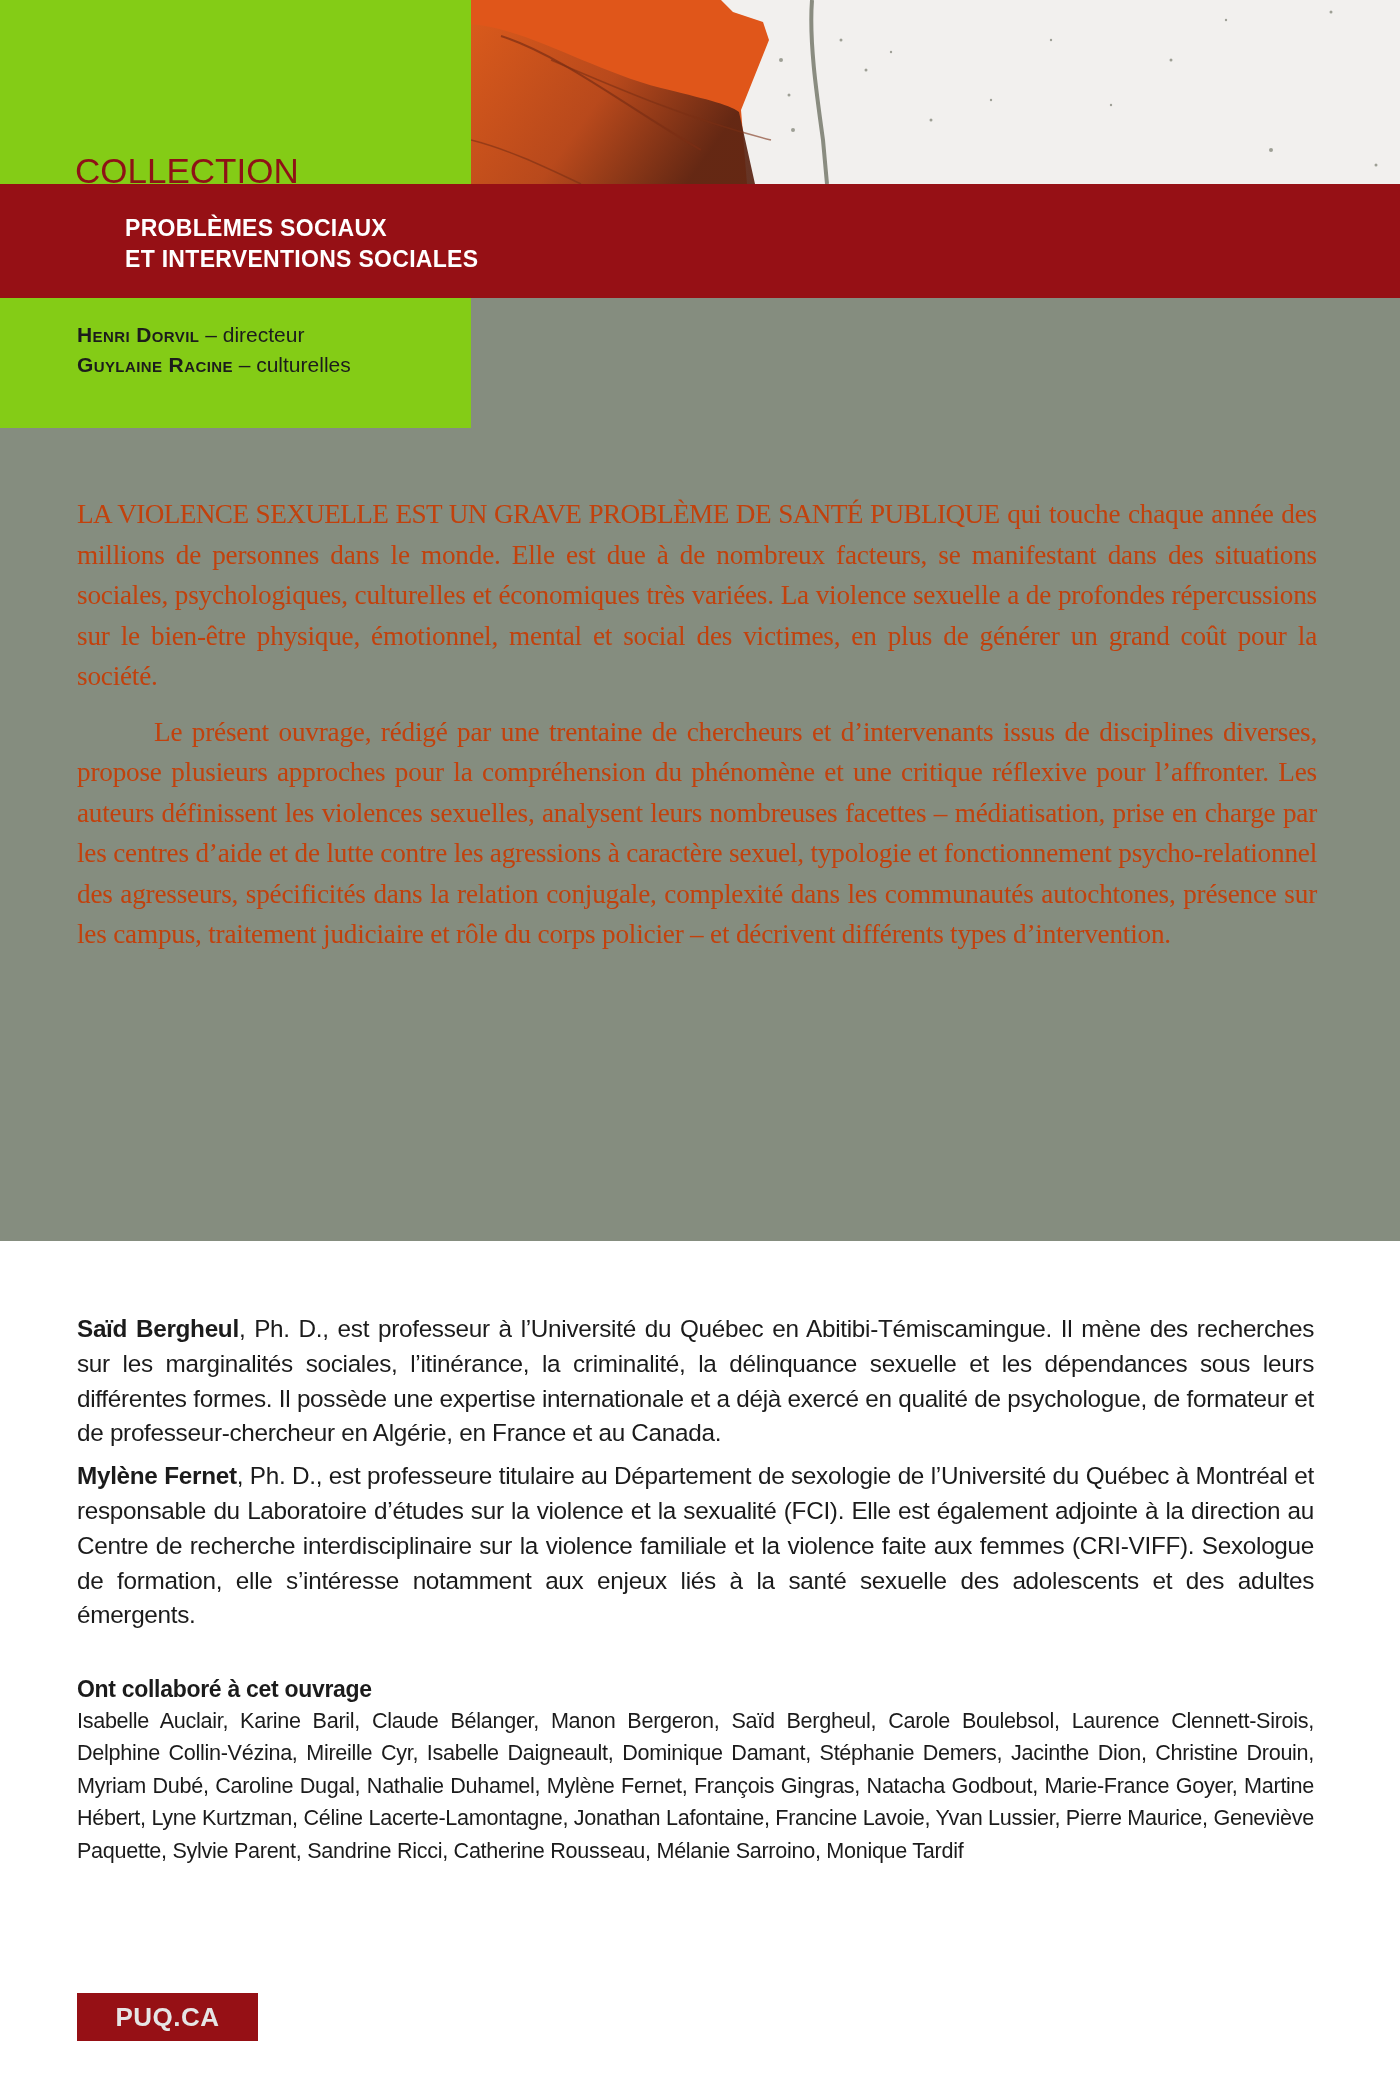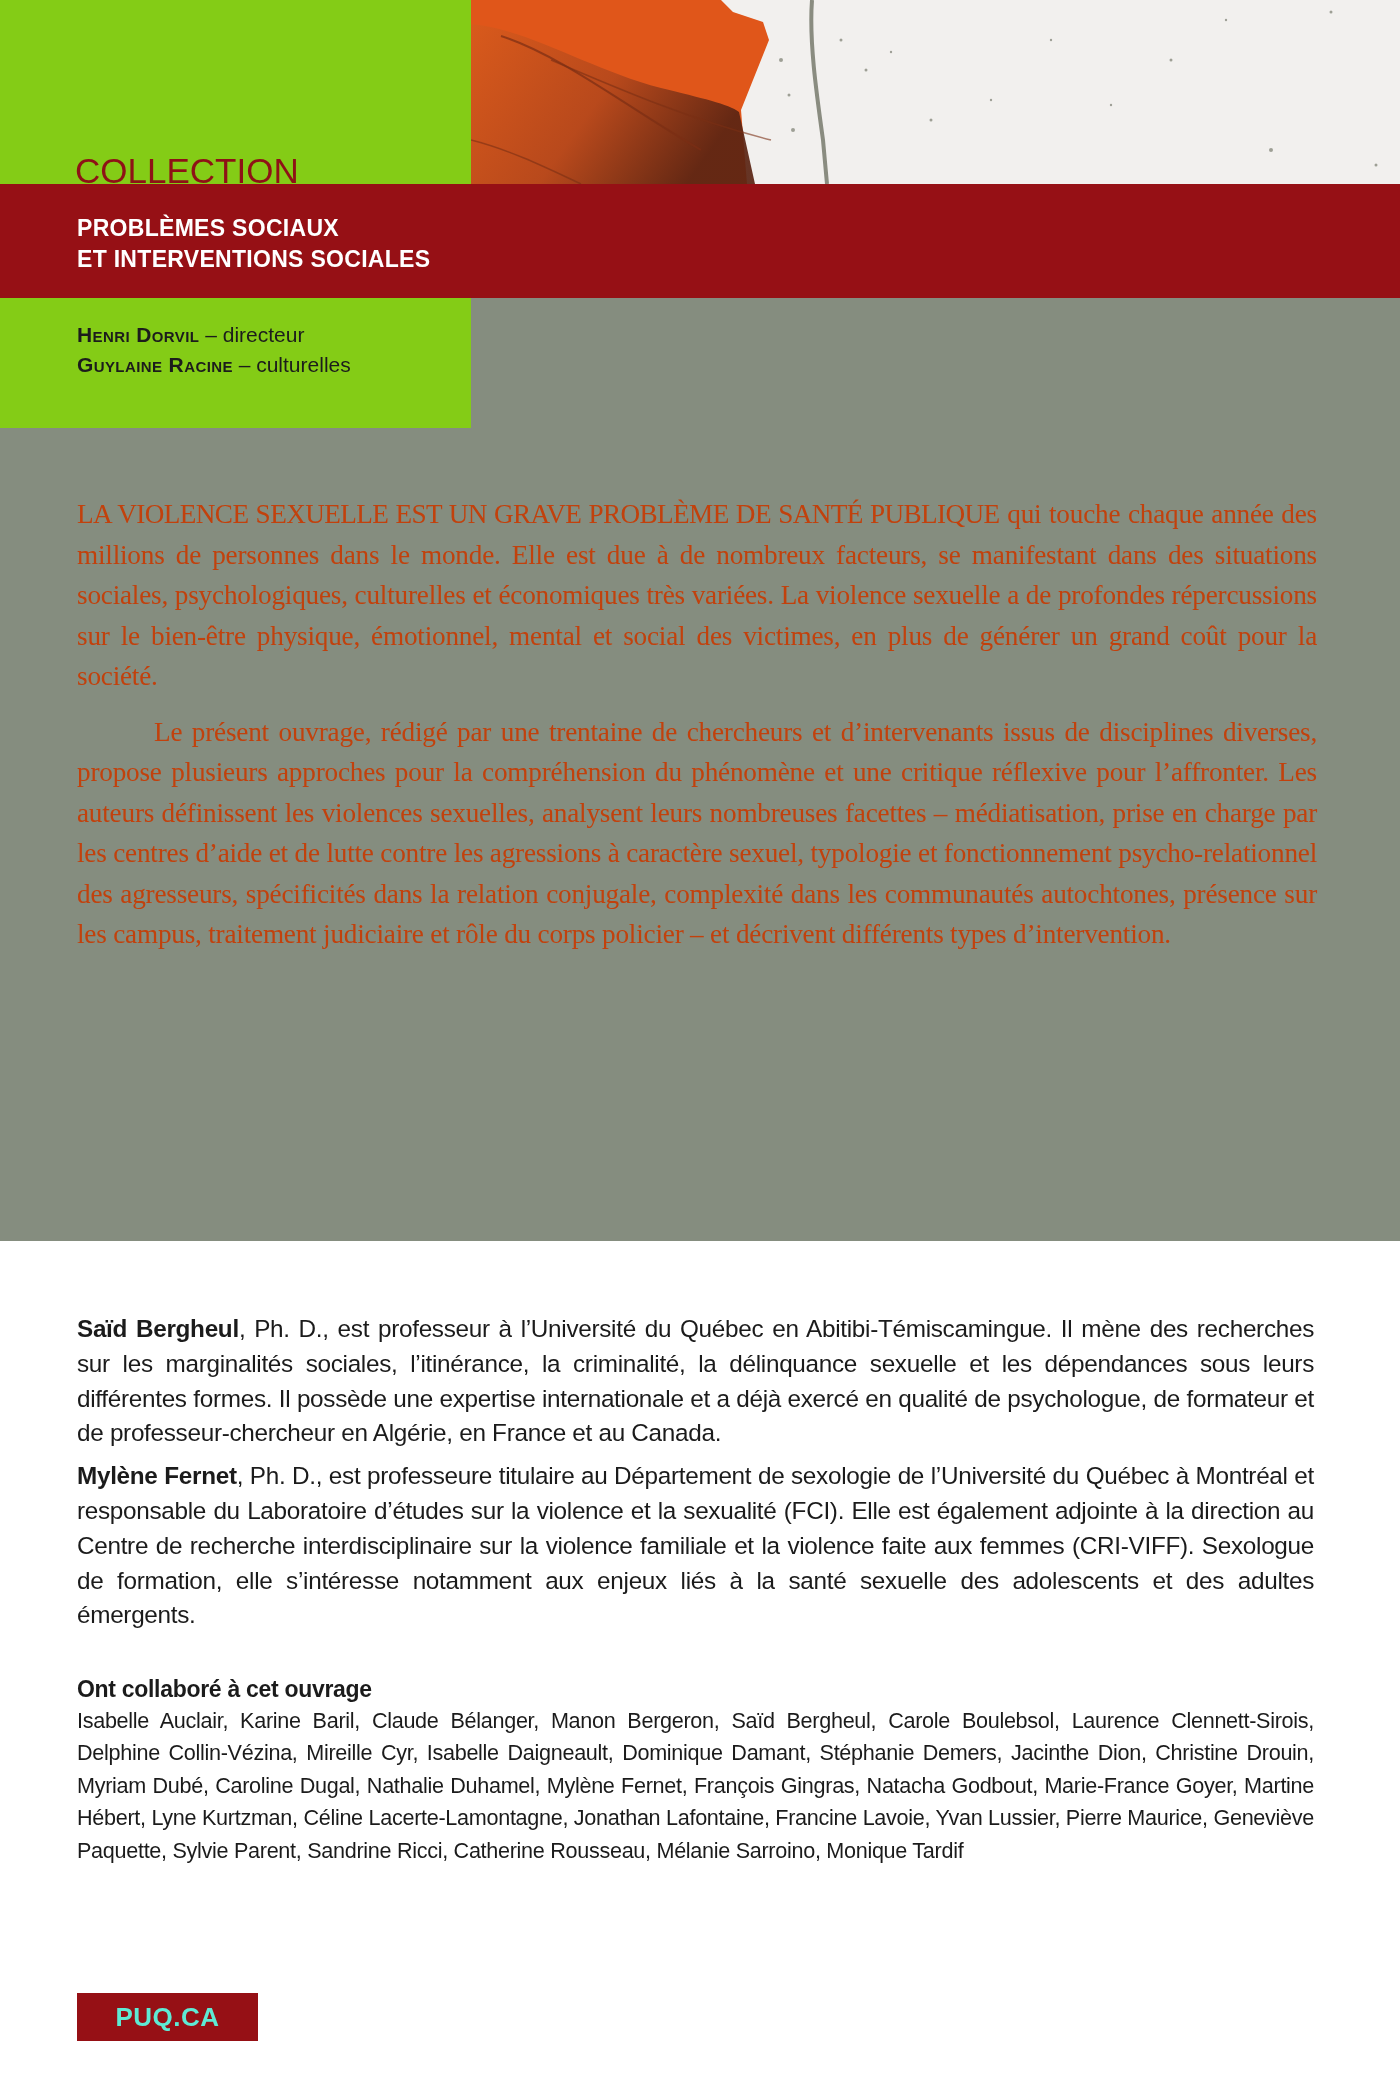--- a/index.html
+++ b/index.html
@@ -24,21 +24,21 @@
       color: #8e1216; line-height: 40px; height: 34px; overflow: hidden; z-index: 3;
     }
     .red-band {
       position: absolute; left: 0; top: 184px; width: 1400px; height: 114px; background: #961015; z-index: 2;
     }
     .series-title {
       position: absolute; left: 77px; top: 29px; color: #ffffff;
       font-family: "Liberation Sans", sans-serif; font-weight: bold; font-size: 23px;
       line-height: 31px; letter-spacing: 0.3px;
     }
-    .series-title div { white-space: nowrap; }
+    .series-title div { white-space: nowrap; margin-left: 48px; }
     .grey-block {
       position: absolute; left: 0; top: 298px; width: 1400px; height: 943px; background: #858d7f; z-index: 0;
     }
     .white-box { z-index: 1; }
     .editors {
       position: absolute; left: 77px; top: 320px; color: #1c1c1c; font-size: 21px; line-height: 30px;
       font-family: "Liberation Sans", sans-serif;
     }
     .editor-row { white-space: nowrap; }
     .editor-name { font-variant: small-caps; font-weight: bold; letter-spacing: 0.4px; }
@@ -63,21 +63,21 @@
     .author-name { font-weight: bold; }
     .contributors {
       position: absolute; left: 77px; top: 1673px; width: 1237px; color: #1b1b1b;
       font-family: "Liberation Sans", sans-serif; letter-spacing: -0.3px;
     }
     .contributors-heading { font-weight: bold; font-size: 23px; line-height: 32px; }
     .contributors-list { font-size: 21.6px; line-height: 32.4px; text-align: justify; }
     
     .puq-badge {
       position: absolute; left: 77px; top: 1993px; width: 181px; height: 48px; background: #961015;
-      color: #5eead4; font-family: "Liberation Sans", sans-serif; font-weight: bold; font-size: 26px;
+      color: #e5e5e5; font-family: "Liberation Sans", sans-serif; font-weight: bold; font-size: 26px;
       line-height: 48px; text-align: center; letter-spacing: 0.5px; text-decoration: none; display: block;
     }
   </style>
 </head>
 <body>
 
 <div class="art">
   <svg viewBox="0 0 929 184" preserveAspectRatio="none">
     <defs>
       <linearGradient id="rustGrad" x1="0" y1="0" x2="1" y2="0.4">

